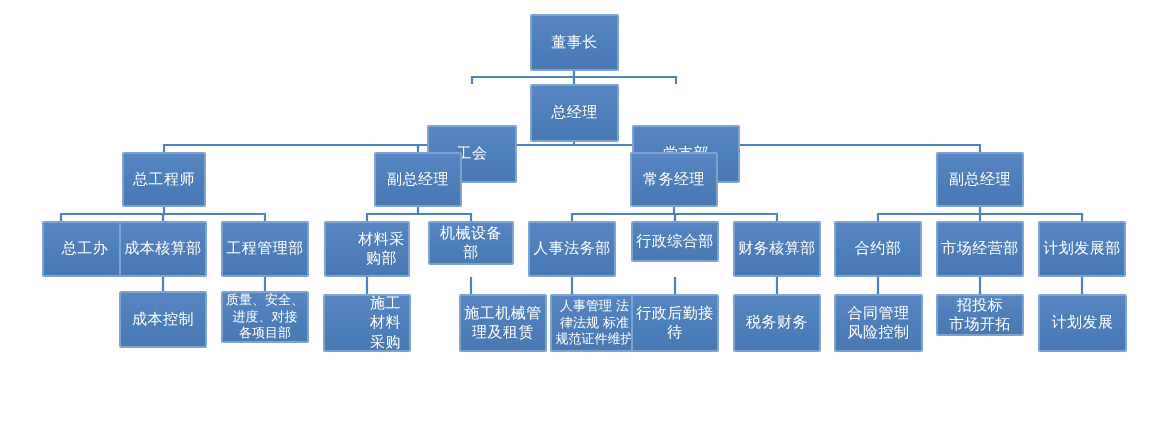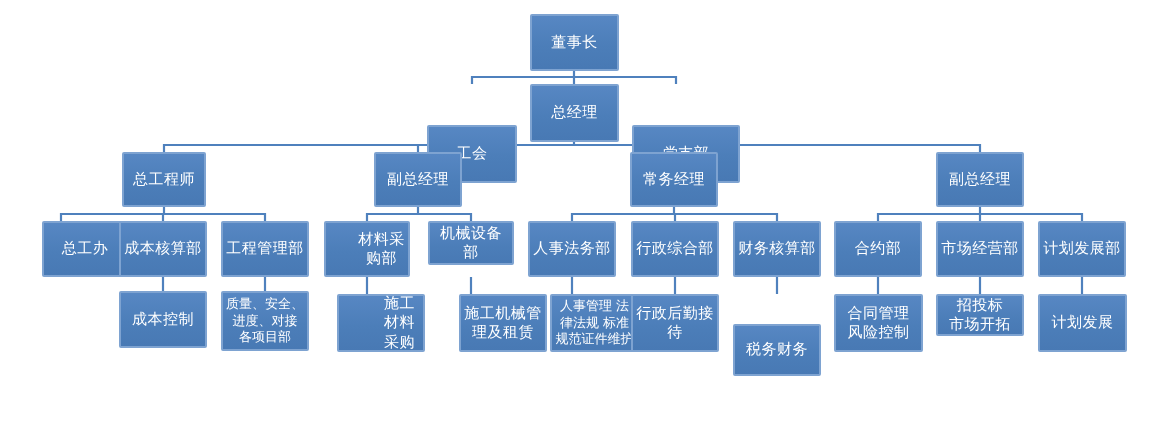--- a/index.html
+++ b/index.html
@@ -71,39 +71,39 @@
   <div class="node" style="left:374px; top:152px; width:88px; height:55px;">副总经理</div>
   <div class="node" style="left:630px; top:152px; width:88px; height:55px;">常务经理</div>
   <div class="node" style="left:936px; top:152px; width:88px; height:55px;">副总经理</div>
 
   <div class="node" style="left:18px; top:221px; width:86px; height:56px;margin-left:24px;">总工办</div>
   <div class="node" style="left:119px; top:221px; width:88px; height:56px;">成本核算部</div>
   <div class="node" style="left:221px; top:221px; width:88px; height:56px;">工程管理部</div>
   <div class="node" style="left:324px; top:221px; width:86px; height:56px;padding-left:32px;">材料采购部</div>
   <div class="node" style="left:428px; top:221px; width:86px; height:44px;">机械设备部</div>
   <div class="node" style="left:528px; top:221px; width:88px; height:56px;text-align:center;">人事法务部</div>
-  <div class="node" style="left:631px; top:221px; width:88px; height:56px;">行政综合部</div>
+  <div class="node" style="left:631px; top:221px; width:88px; height:41px;">行政综合部</div>
   <div class="node" style="left:733px; top:221px; width:88px; height:56px;">财务核算部</div>
   <div class="node" style="left:834px; top:221px; width:88px; height:56px;">合约部</div>
   <div class="node" style="left:1038px; top:221px; width:88px; height:56px;">计划发展部</div>
   <div class="node" style="left:936px; top:221px; width:88px; height:56px;">市场经营部</div>
 
   <div class="node" style="left:119px; top:291px; width:88px; height:57px;">成本控制</div>
-  <div class="node small" style="left:221px; top:291px; width:88px; height:60px;">质量、安全、
+  <div class="node small" style="left:221px; top:291px; width:88px; height:52px;">质量、安全、
 进度、对接
 各项目部</div>
-  <div class="node" style="left:337px; top:294px; width:88px; height:58px;padding-left:40px;">施工材料
+  <div class="node" style="left:323px; top:294px; width:88px; height:58px;padding-left:40px;">施工材料
 采购</div>
   <div class="node" style="left:427px; top:294px; width:88px; height:58px;margin-left:32px;">施工机械管
 理及租赁</div>
   <div class="node small" style="left:528px; top:294px; width:89px; height:58px;margin-left:22px;">人事管理 法
 律法规 标准
 规范证件维护</div>
   <div class="node" style="left:631px; top:294px; width:88px; height:58px;">行政后勤接
 待</div>
-  <div class="node" style="left:733px; top:294px; width:88px; height:52px;margin-top:30px;">税务财务</div>
+  <div class="node" style="left:733px; top:294px; width:88px; height:58px;">税务财务</div>
   <div class="node" style="left:834px; top:294px; width:89px; height:58px;">合同管理
 风险控制</div>
   <div class="node" style="left:936px; top:294px; width:88px; height:42px;">招投标
 市场开拓</div>
   <div class="node" style="left:1038px; top:294px; width:89px; height:58px;">计划发展</div>
 
 </div>
 
 </body></html>

